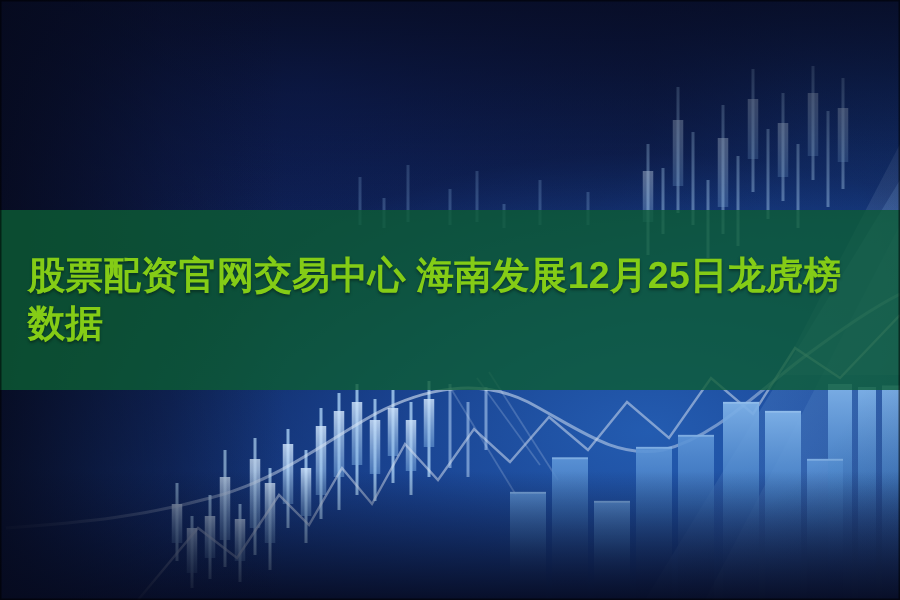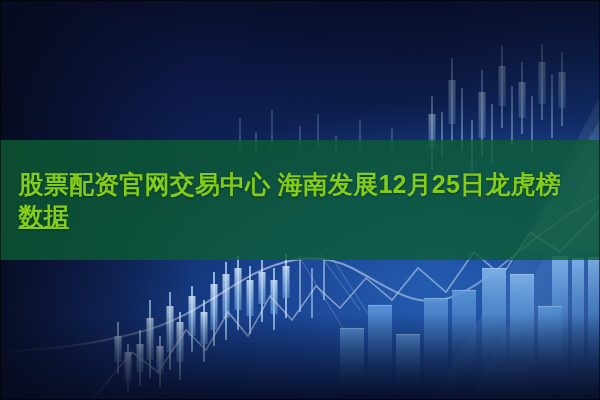--- a/index.html
+++ b/index.html
@@ -91,21 +91,21 @@
     color: #84cc16;
     font-weight: 700;
     letter-spacing: 0.2px;
     line-height: 1.30;
     text-shadow: 0 1px 2px rgba(0,0,0,0.38);
     padding: 0 10px;
     box-sizing: border-box;
     margin-left: 17px;
   }
   .t-line1 { font-size: 25px; white-space: nowrap; }
-  .t-line2 { font-size: 25px; white-space: nowrap; text-decoration: underline; }
+  .t-line2 { font-size: 25px; white-space: nowrap; }
 
   
   .edge {
     position: absolute;
     inset: 0;
     pointer-events: none;
     box-shadow: inset 0 0 0 1px rgba(0,0,0,0.55);
   }
 </style>
 </head>

